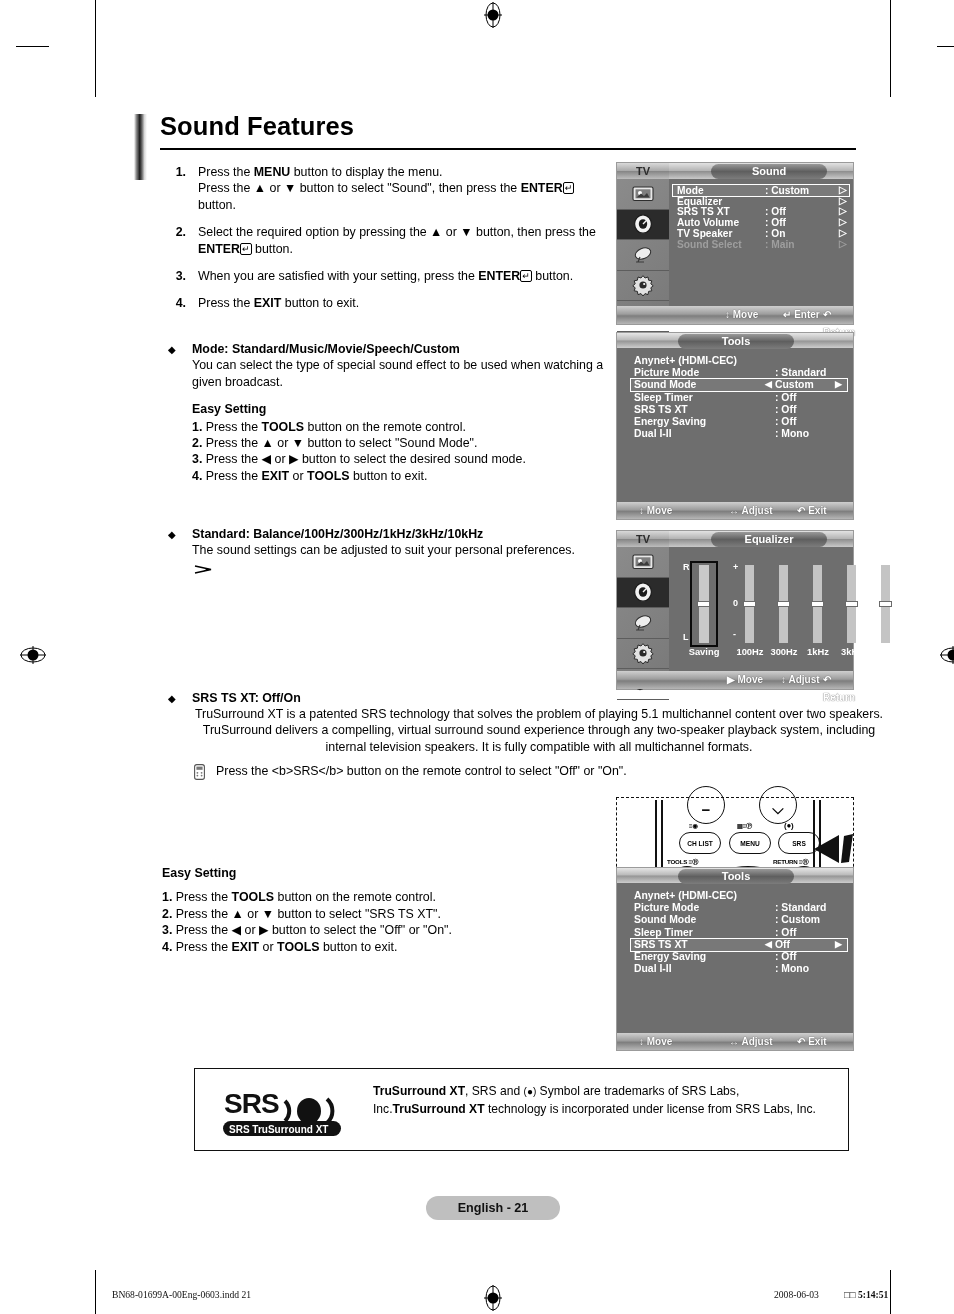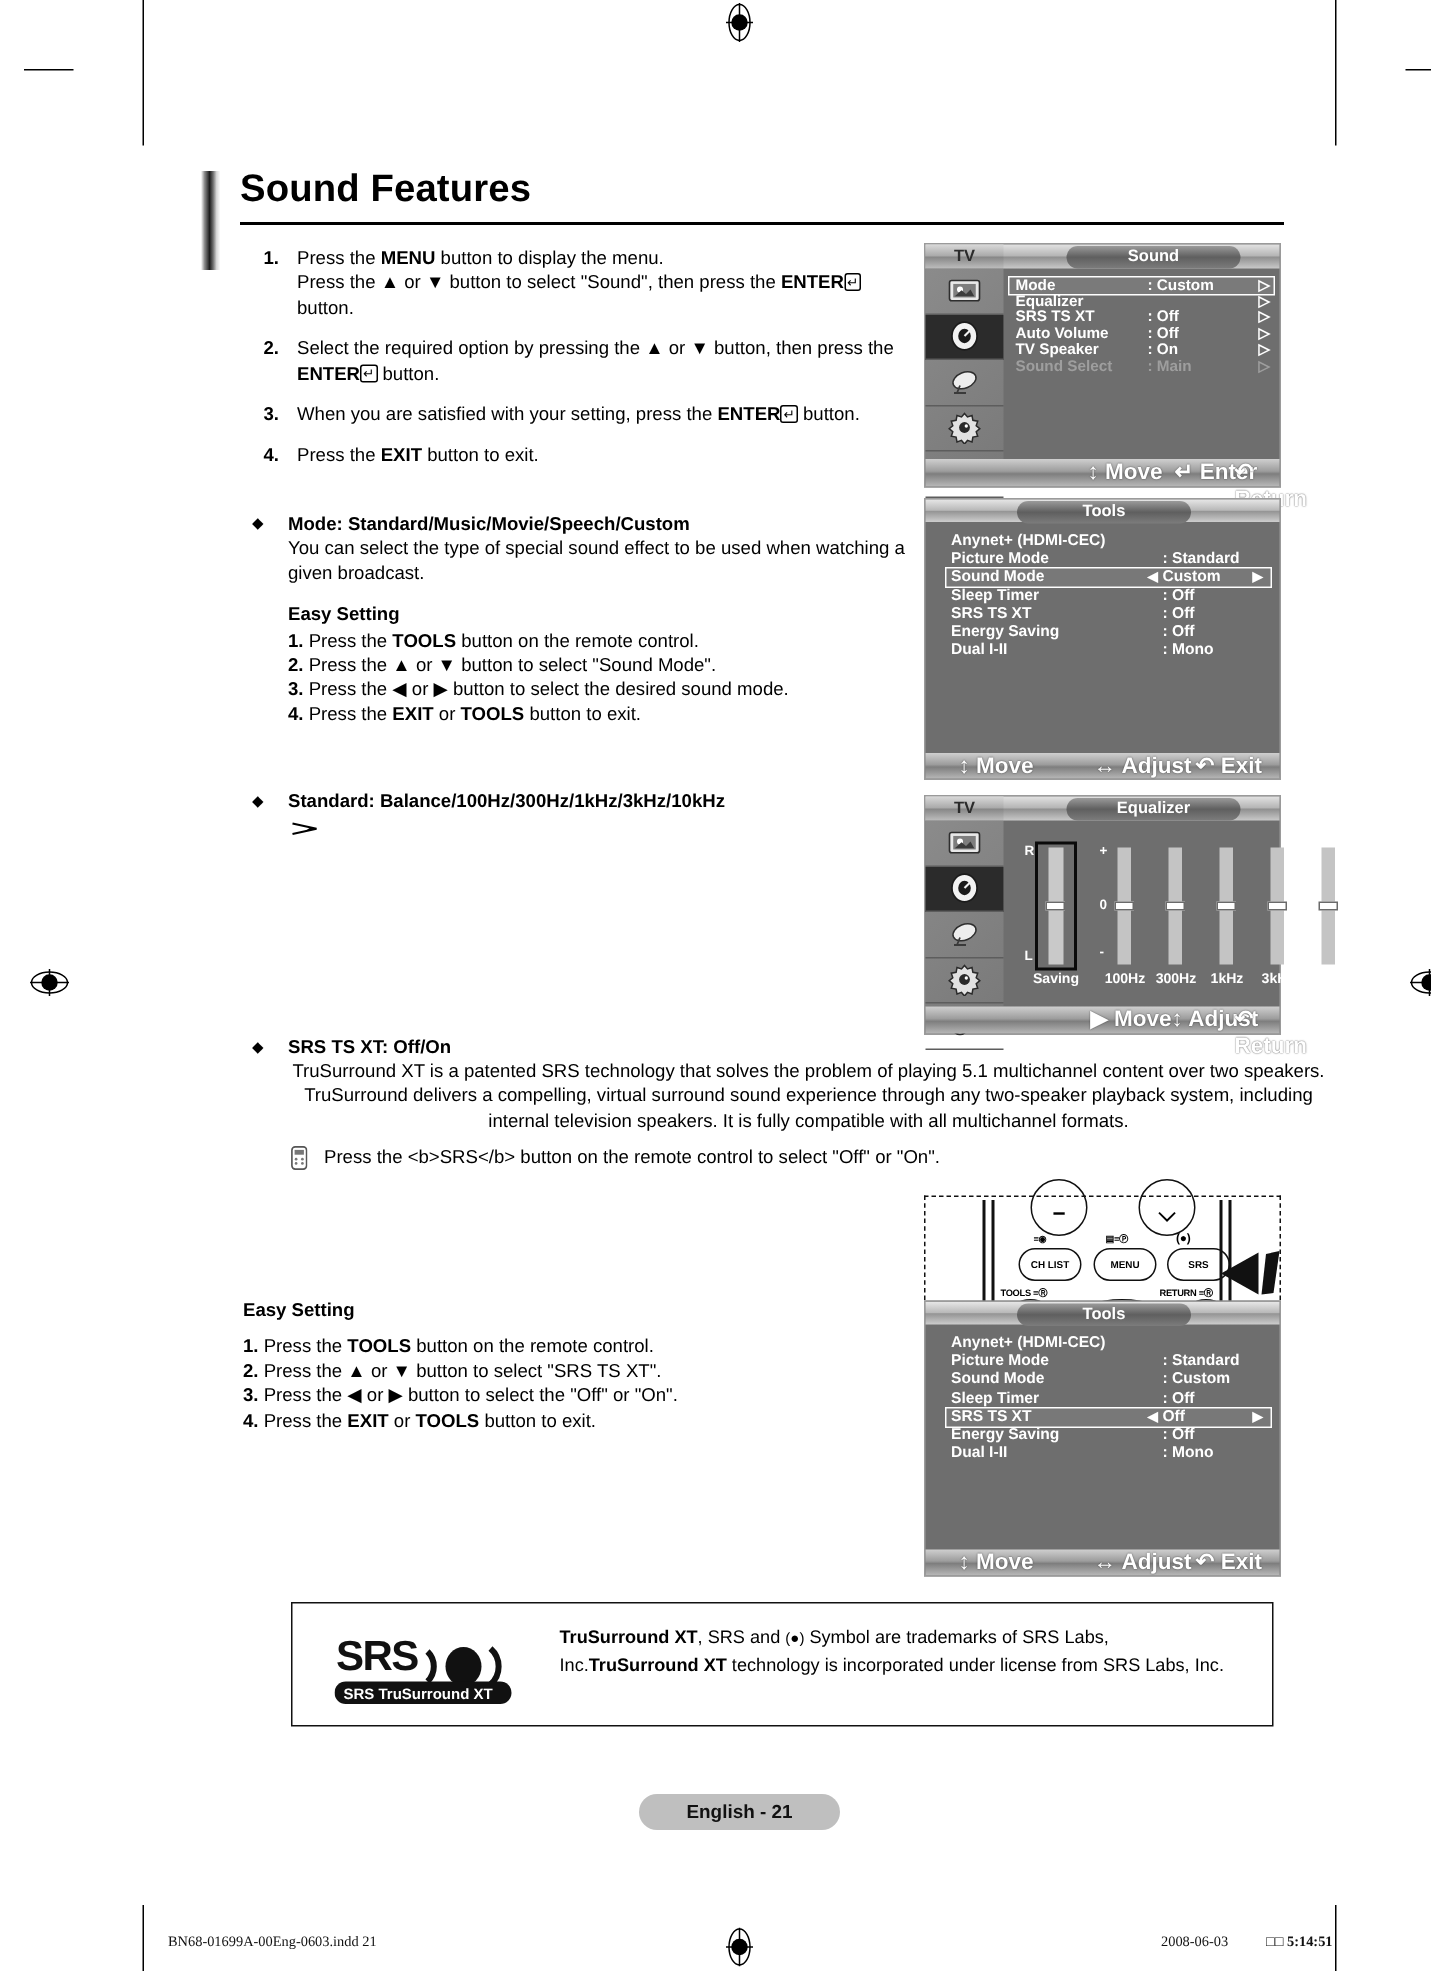--- a/index.html
+++ b/index.html
@@ -54,21 +54,21 @@
        background:linear-gradient(to bottom,#9a9a9a,#5f5f5f 50%,#7c7c7c);
        color:#fff;font-size:11px;font-weight:bold;text-align:center;line-height:15px;}
   .osd-sidebar{position:absolute;left:0;top:16px;width:52px;bottom:18px;
        background:linear-gradient(135deg,#8b8b8b,#7a7a7a);}
   .side-ic{position:relative;height:29.5px;border-bottom:1px solid #5d5d5d;
        display:flex;align-items:center;justify-content:center;}
   .side-ic.sel{background:#2b2b2b;}
   .osd-body{position:absolute;}
   .osd-bottom{position:absolute;left:0;right:0;bottom:0;height:18px;
        background:linear-gradient(to bottom,#cfcfcf,#9d9d9d 45%,#7e7e7e 55%,#b6b6b6);}
-  .osd-bottom .bb{position:absolute;top:0;height:18px;line-height:18px;font-size:15px;font-weight:bold;color:#fff;
+  .osd-bottom .bb{position:absolute;top:0;height:18px;line-height:18px;font-size:10px;font-weight:bold;color:#fff;
        text-shadow:0 0 1px #333;}
 
   .row{position:relative;height:10.6px;font-size:10.2px;font-weight:bold;white-space:nowrap;}
   .row .lab{position:absolute;left:4px;top:0;}
   .row .val{position:absolute;top:0;}
   .row .arw{position:absolute;top:-1px;font-size:10px;}
   .row.dim{color:#9e9e9e;}
   .row.hl{outline:1.3px solid #ffffff;background:#7a7a7a;}
 
   
@@ -177,20 +177,21 @@
           <div class="easy-l"><span class="n">3. </span><span>Press the ◀ or ▶ button to select the desired sound mode.</span></div>
           <div class="easy-l"><span class="n">4. </span><span>Press the <b>EXIT</b> or <b>TOOLS</b> button to exit.</span></div>
         </div>
     </div>
   </div>
 
   <div class="col-left" style="top:526px;">
     <div class="bullet-block">
       <span class="dia">◆</span>
       <div class="bhead">Standard: Balance/100Hz/300Hz/1kHz/3kHz/10kHz</div>
+      <div>The sound settings can be adjusted to suit your personal preferences.</div>
       <div class="note">
         <span class="arrowmark">
           <svg viewBox="0 0 19 12" width="19" height="12">
               <path d="M1 9 L17 5.5 L1 2" fill="none" stroke="#000" stroke-width="1.4"></path>
               <path d="M17 5.5 L9 7.5 L13 4.5 Z" fill="#000"></path>
             </svg>
         </span>
       </div>
     </div>
   </div>

